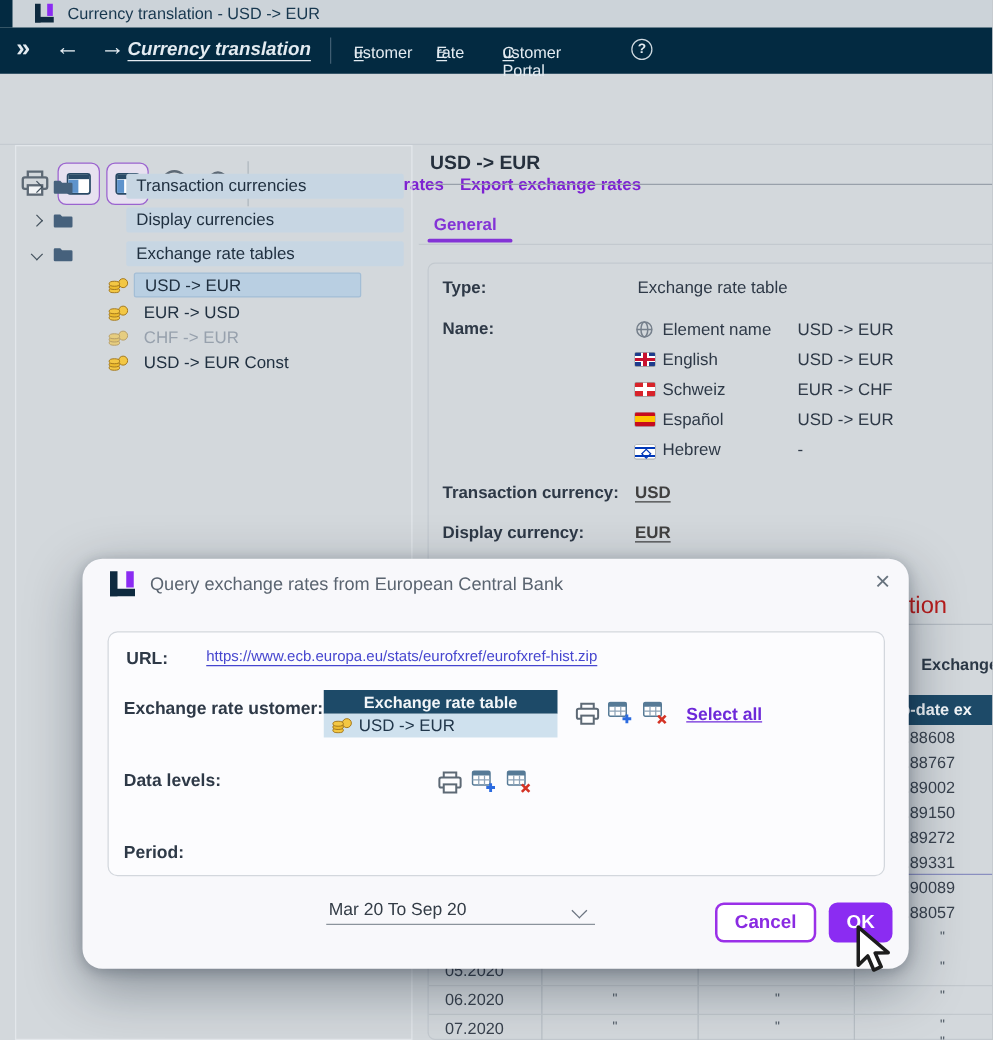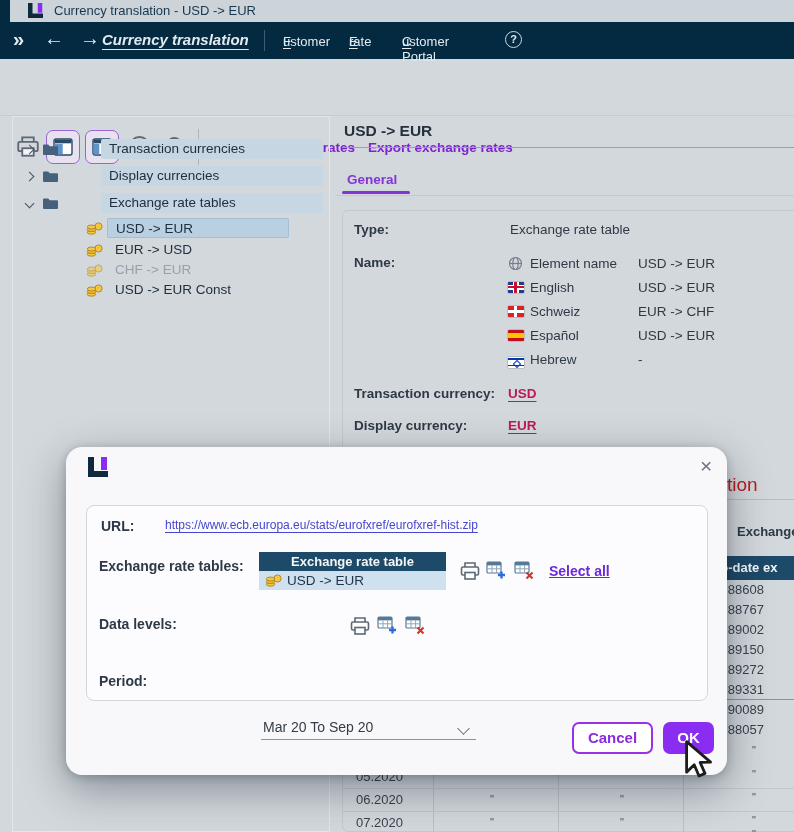--- a/index.html
+++ b/index.html
@@ -55,21 +55,21 @@
 
   
   .main-title { position:absolute; left:344px; top:122px; font-size:15.5px; font-weight:700; color:#25303d; }
   .main-title-hr { position:absolute; left:342px; top:147px; width:452px; height:1px; background:#98a0aa; }
   .tab-general { position:absolute; left:347px; top:172px; font-size:13.5px; font-weight:700; color:#8333d6; }
   .tab-underline { position:absolute; left:342px; top:191px; width:68px; height:3px; background:#8333d6; border-radius:2px; }
   .tab-hr { position:absolute; left:335px; top:195px; width:459px; height:1px; background:#c3c9cf; }
   .content-box { position:absolute; left:342px; top:210px; width:470px; height:622px; border:1px solid #c3c9cf; border-radius:6px; }
   .form-label { position:absolute; font-size:13.5px; font-weight:700; color:#2e3947; }
   .form-value { position:absolute; font-size:13.5px; color:#2e3947; }
-  .cur-link { position:absolute; font-size:13.5px; font-weight:700; color:#be185d; text-decoration:underline; text-underline-offset:3px; }
+  .cur-link { position:absolute; font-size:13.5px; font-weight:700; color:#404040; text-decoration:underline; text-underline-offset:3px; }
   .name-row-icon { position:absolute; left:508px; }
   .flag { display:inline-block; width:16px; height:11px; border-radius:1px; box-shadow:0 0 0 0.5px rgba(0,0,0,.25); }
   .flag-uk { background-color:#1e3c8c;
     background-image:
       linear-gradient(90deg, transparent 6.5px, #c8102e 6.5px, #c8102e 9.5px, transparent 9.5px),
       linear-gradient(180deg, transparent 4.5px, #c8102e 4.5px, #c8102e 6.5px, transparent 6.5px),
       linear-gradient(90deg, transparent 5px, #fff 5px, #fff 11px, transparent 11px),
       linear-gradient(180deg, transparent 3px, #fff 3px, #fff 8px, transparent 8px); }
   .flag-ch { background-color:#d8232a;
     background-image:
@@ -359,27 +359,28 @@
   <span class="ditto" style="left:620px; top:793px;">"</span>
   <span class="ditto" style="left:490px; top:816px;">"</span>
   <span class="ditto" style="left:620px; top:816px;">"</span>
 
   
   <div class="dialog">
     <span class="lnlogo" style="position:absolute; left:22px; top:10px;">
         <i class="ln-l"></i>
         <i class="ln-bar"></i>
       </span>
+    <span class="dialog-title">Query exchange rates from European Central Bank</span>
     <span class="dialog-close">×</span>
 
     <div class="dialog-box">
       <span class="dlg-label" style="left:14px; top:12px;">URL:</span>
       <span class="dlg-url">https://www.ecb.europa.eu/stats/eurofxref/eurofxref-hist.zip</span>
 
-      <span class="dlg-label" style="left:12px; top:52px;">Exchange rate tables:</span>
+      <span class="dlg-label" style="left:12px; top:52px;">Exchange rate ustomer:</span>
       <div class="mini-table" style="left:172px; top:46px; width:187px;">
         <div class="mini-head">Exchange rate table</div>
         <div class="mini-row">
           <span class="icon">
             <svg width="17" height="13" viewBox="0 0 17 13">
                 <g stroke="#a5791c" stroke-width="0.8">
                   <circle cx="12.5" cy="4.5" r="3.6" fill="#f3c744"></circle>
                   <ellipse cx="5.5" cy="10.2" rx="4.2" ry="2" fill="#f3c744"></ellipse>
                   <ellipse cx="5.5" cy="7.6" rx="4.2" ry="2" fill="#edbb2e"></ellipse>
                   <ellipse cx="5.5" cy="5" rx="4.2" ry="2" fill="#f3c744"></ellipse>

